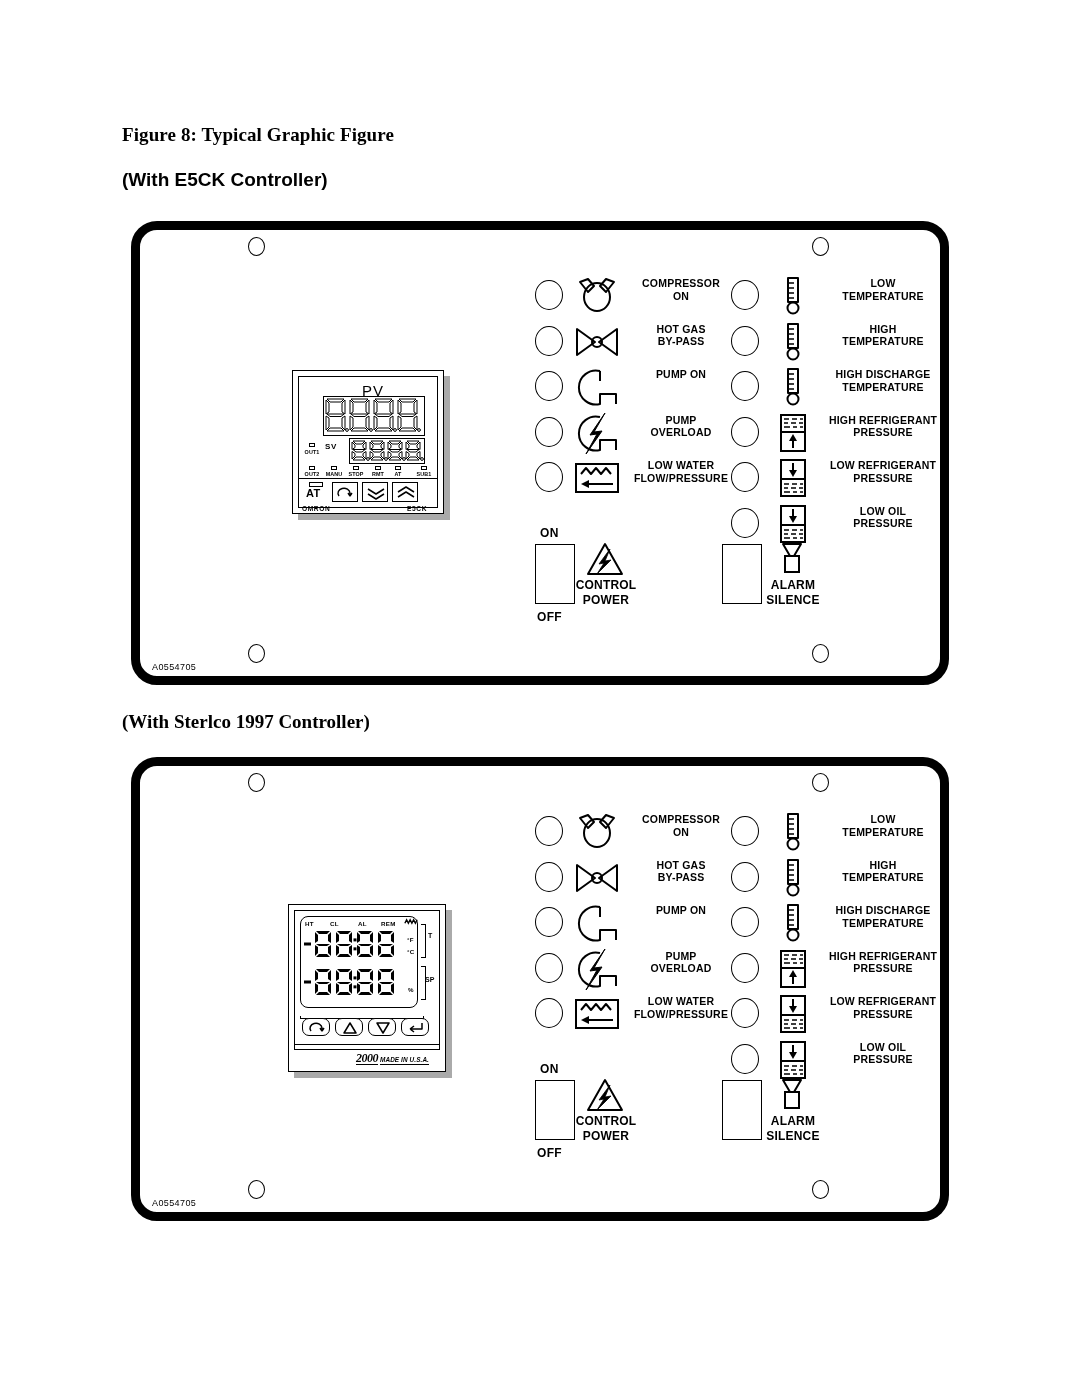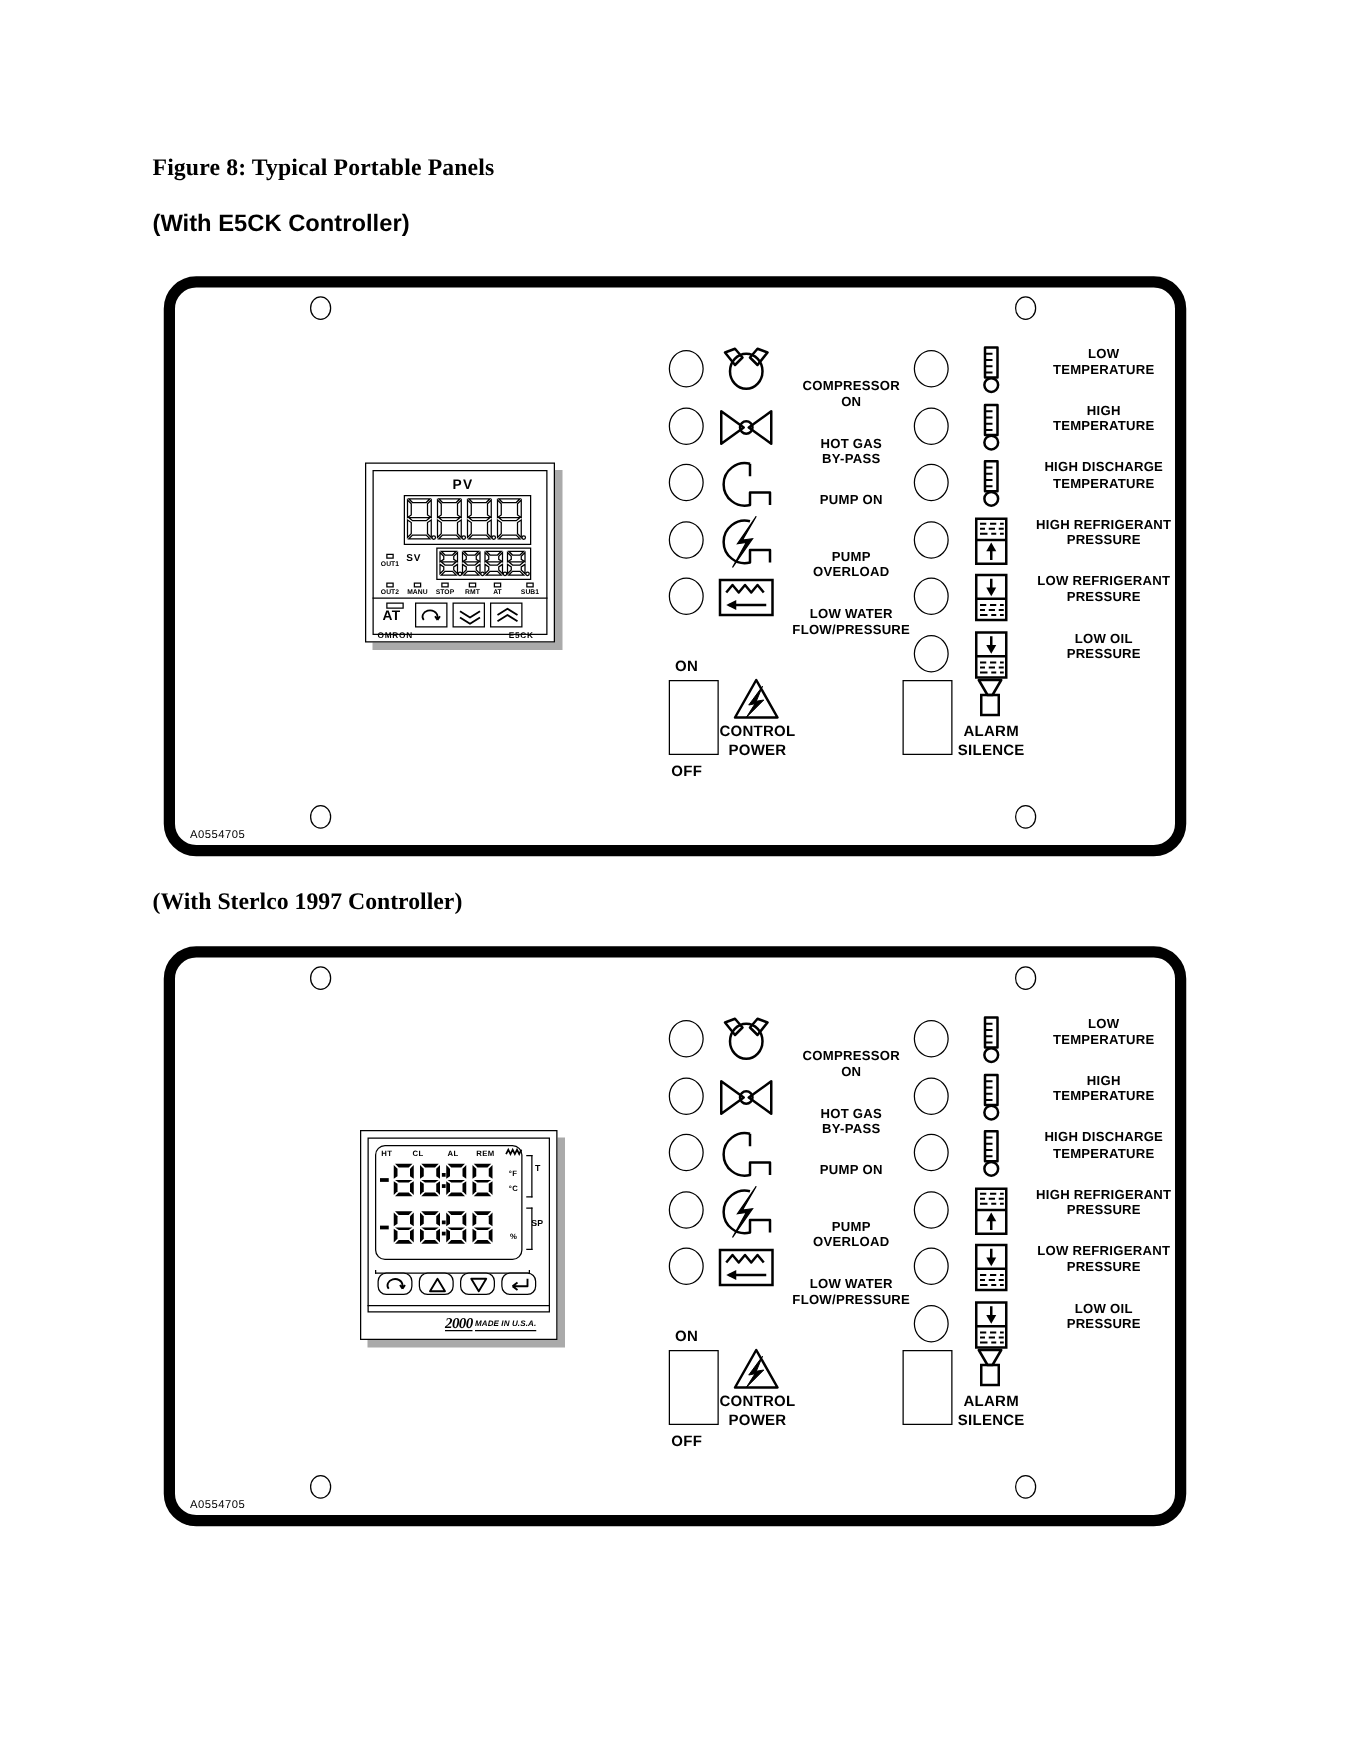--- a/index.html
+++ b/index.html
@@ -68,21 +68,21 @@
     background:#fff;
   }
   .sym { position:absolute; left:38px; top:2px; width:48px; height:40px; }
   .ind-label {
     position:absolute; left:92px; top:3px;
     font-family:"Liberation Sans", sans-serif;
     font-weight:bold; font-size:10.5px;
     line-height:12.5px; letter-spacing:.2px;
     text-align:center; width:120px;
   }
-  .ind-label.left-col { width:108px;margin-top:26px; }
+  .ind-label.left-col { width:108px; }
 
   
   .sw-block { position:absolute; }
   .sw-body {
     position:absolute;
     width:40px; height:60px;
     border:1.7px solid #000; background:#fff;
   }
   .sw-on, .sw-off {
     position:absolute;
@@ -104,21 +104,21 @@
   .ctrl-case {
     position:absolute; border:1.8px solid #000; background:#fff;
   }
   .ctrl-frame {
     position:absolute; border:1.3px solid #000; background:#fff;
   }
   .seg-box { position:absolute; border:1.2px solid #000; background:#fff; }
   .pv-text {
     position:absolute;
     font-family:"Liberation Sans", sans-serif;
-    font-weight:bold; font-size:11px; letter-spacing:1px;
+    font-weight:normal; font-size:15px; letter-spacing:1px;
   }
   .tiny-lbl {
     position:absolute;
     font-family:"Liberation Sans", sans-serif;
     font-weight:bold; font-size:5.4px; letter-spacing:.1px;
     text-align:center; white-space:nowrap;
   }
   .led-sq {
     position:absolute; width:6px; height:4px;
     border:1px solid #000; background:#fff;
@@ -174,21 +174,21 @@
     position:absolute; border:1.5px solid #000; border-radius:7px;
     background:#fff;
   }
   svg { display:block; overflow:visible; }
 </style>
 </head>
 <body>
 
 <div class="page">
 
-  <div class="fig-title">Figure 8:  Typical Portable Panels</div>
+  <div class="fig-title">Figure 8:  Typical Graphic Figure</div>
   <div class="fig-sub1">(With E5CK Controller)</div>
   <div class="fig-sub2">(With Sterlco 1997 Controller)</div>
 
   <div class="panel" id="panel-1">
     <div class="panel-inner">
         <div class="screw" style="left: 108px; top: 7px;"></div>
         <div class="screw" style="left: 672px; top: 7px;"></div>
         <div class="screw" style="left: 108px; top: 414px;"></div>
         <div class="screw" style="left: 672px; top: 414px;"></div>
         <div class="drawing-no">A0554705</div>

